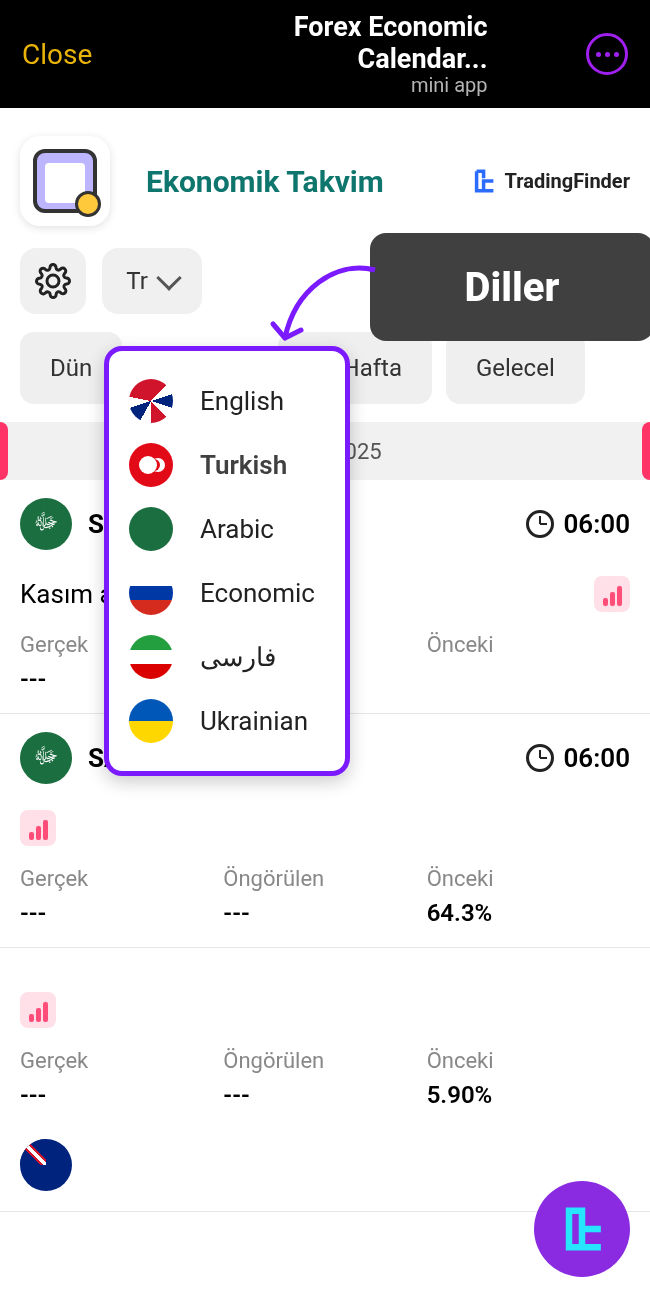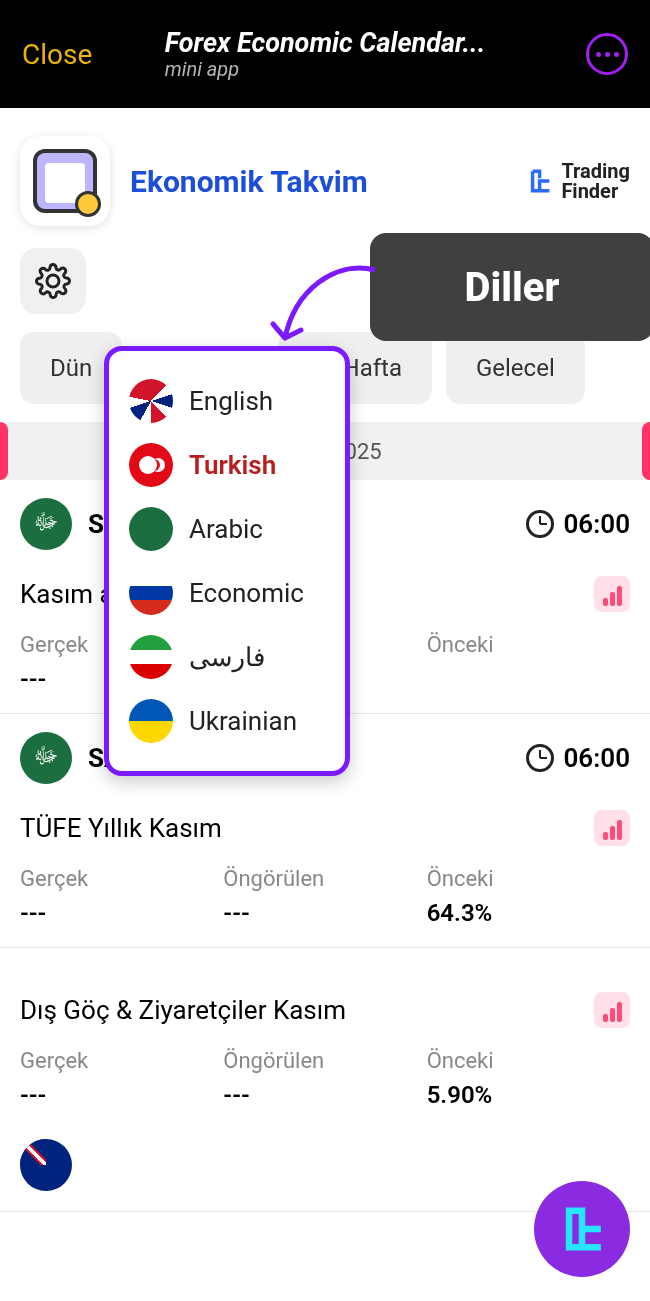--- a/index.html
+++ b/index.html
@@ -1,32 +1,32 @@
 <!DOCTYPE html>
 <html><head>
 <meta charset="utf-8">
 <style>
   * { box-sizing: border-box; margin: 0; padding: 0; font-family: -apple-system, BlinkMacSystemFont, "Segoe UI", Roboto, sans-serif; }
   body { width: 650px; height: 1301px; overflow: hidden; background: #fff; position: relative; }
 
   
   .top-bar { background: #000; height: 108px; display: flex; align-items: center; padding: 0 22px; position: relative; }
   .close-btn { color: #eab308; font-size: 28px; font-weight: 400; }
-  .top-center { position: absolute; left: 50%; transform: translateX(-50%); text-align: left; font-style: italic; }
+  .top-center { position: absolute; left: 50%; transform: translateX(-50%); text-align: right; }
   .top-title { color: #fff; font-size: 27px; font-weight: 700; }
   .top-sub   { color: #b5b5b5; font-size: 20px; margin-top: -2px; }
   .more-btn { margin-left: auto; width: 42px; height: 42px; border: 3px solid #a020f0; border-radius: 50%; display:flex; align-items:center; justify-content:center; gap:4px;}
   .more-btn span{ width:5px; height:5px; border-radius:50%; background:#a020f0; }
 
   
   .app-header { display:flex; align-items:center; padding: 28px 20px 22px 20px; }
   .app-icon { width:90px; height:90px; border-radius:20px; background:#fff; box-shadow: 0 2px 8px rgba(0,0,0,.12); display:flex; align-items:center; justify-content:center; margin-right:20px;}
-  .app-title { font-size: 30px; font-weight: 700; color:#1d4ed8; flex:1;}
+  .app-title { font-size: 30px; font-weight: 700; color:#0f766e; flex:1;margin-left:16px;}
   .brand-logo { display:flex; align-items:center; gap:6px; }
-  .brand-text { display:flex; flex-direction:column; line-height:1; font-size:20px; font-weight:700; color:#222; }
+  .brand-text { display:flex; flex-direction:row; line-height:1; font-size:20px; font-weight:700; color:#222; }
   .brand-mark { width:28px; height:28px; }
 
   
   .toolbar { display:flex; align-items:center; gap:16px; padding: 0 20px 18px 20px;}
   .square-btn { width:66px; height:66px; border-radius:16px; background:#f0f0f0; display:flex; align-items:center; justify-content:center; }
   .lang-btn   { width:100px; height:66px; border-radius:16px; background:#f0f0f0; display:flex; align-items:center; justify-content:center; gap:12px; font-size:24px; color:#333;}
   .chev { width:18px; height:18px; border-right:3px solid #555; border-bottom:3px solid #555; transform:rotate(45deg); margin-top:-6px;}
   .toolbar .spacer{flex:1;}
   .next-icon { width:22px; height:22px; border-right:3px solid #2563ff; border-top:3px solid #2563ff; transform:rotate(45deg); margin-right: -4px;}
 
@@ -65,22 +65,22 @@
   
   .fab{ position:absolute; right:20px; bottom:24px; width:96px; height:96px; border-radius:50%; background:#8a2be2; display:flex; align-items:center; justify-content:center;}
 
   
   .callout-box{ position:absolute; left:370px; top:233px; width:284px; height:108px; background:#404040; border-radius:16px; display:flex; align-items:center; justify-content:center;}
   .callout-text{ color:#fff; font-size:40px; font-weight:800;}
   .callout-arrow{ position:absolute; left:255px; top:250px; width:130px; height:110px; pointer-events:none;}
 
   
   .lang-pop{ position:absolute; left:104px; top:346px; width:246px; background:#fff; border:5px solid #7c1aff; border-radius:18px; padding:18px 12px; box-shadow:0 6px 18px rgba(0,0,0,.2);}
-  .lang-item{ display:flex; align-items:center; gap:16px; padding:10px 8px; font-size:26px; color:#222;}
-  .lang-item.sel{ color:#b91c1c; font-weight:600;}
+  .lang-item{ display:flex; align-items:center; gap:27px; padding:10px 8px; font-size:26px; color:#222;}
+  .lang-item.sel{ color:#404040; font-weight:600;}
   .flag{ width:44px; height:44px; border-radius:50%; flex:0 0 44px;}
   .f-en{ background: conic-gradient(#cf142b 0 12%, #fff 12% 20%, #00247d 20% 30%, #fff 30% 38%, #cf142b 38% 50%, #fff 50% 58%, #00247d 58% 70%, #fff 70% 78%, #cf142b 78% 100%);}
   .f-tr{ background:#e30a17;}
   .f-ar{ background:#1b6e3f;}
   .f-ru{ background: linear-gradient(#fff 33%, #0039a6 33% 66%, #d52b1e 66%);}
   .f-fa{ background: linear-gradient(#239f40 33%, #fff 33% 66%, #da0000 66%);}
   .f-ua{ background: linear-gradient(#0057b7 50%, #ffd700 50%);}
   .f-tr::after{content:"";display:block;width:18px;height:18px;border-radius:50%;background:#fff;position:relative;left:10px;top:13px;box-shadow: 6px 0 0 -3px #e30a17, 10px 0 0 -2px #fff;}
 
   
@@ -121,20 +121,24 @@
     </div>
   </div>
 </div>
 
 <div class="toolbar">
   <div class="square-btn">
     <svg width="36" height="36" viewBox="0 0 24 24">
       <path fill="none" stroke="#222" stroke-width="2" d="M12 8a4 4 0 100 8 4 4 0 000-8zM19.4 15a1.7 1.7 0 00.3 1.8l.1.1a2 2 0 11-2.8 2.8l-.1-.1a1.7 1.7 0 00-1.8-.3 1.7 1.7 0 00-1 1.5V21a2 2 0 11-4 0v-.1a1.7 1.7 0 00-1.1-1.5 1.7 1.7 0 00-1.8.3l-.1.1a2 2 0 11-2.8-2.8l.1-.1a1.7 1.7 0 00.3-1.8 1.7 1.7 0 00-1.5-1H3a2 2 0 110-4h.1a1.7 1.7 0 001.5-1.1 1.7 1.7 0 00-.3-1.8l-.1-.1a2 2 0 112.8-2.8l.1.1a1.7 1.7 0 001.8.3H9a1.7 1.7 0 001-1.5V3a2 2 0 114 0v.1a1.7 1.7 0 001 1.5 1.7 1.7 0 001.8-.3l.1-.1a2 2 0 112.8 2.8l-.1.1a1.7 1.7 0 00-.3 1.8V9a1.7 1.7 0 001.5 1H21a2 2 0 110 4h-.1a1.7 1.7 0 00-1.5 1z"></path>
     </svg>
   </div>
+  <div class="lang-btn">
+    <span>Tr</span>
+    <span class="chev"></span>
+  </div>
   <div class="spacer"></div>
   <div class="next-icon"></div>
 </div>
 
 <div class="tabs">
   <div class="tab">Dün</div>
   <div class="tab active" style="visibility:hidden">Bugün</div>
   <div class="tab">Bu Hafta</div>
   <div class="tab">Gelecel</div>
 </div>
@@ -178,21 +182,20 @@
 
 <div class="event">
   <div class="ev-head">
     <div class="flag-sa">ﷻ</div>
     <div class="cc">SA</div>
     <div class="sp"></div>
     <div class="clock"></div>
     <div class="time">06:00</div>
   </div>
   <div class="ev-title-row">
-    <div class="ev-title">TÜFE Yıllık Kasım</div>
     <div class="impact">
         <span></span>
         <span></span>
         <span></span>
       </div>
   </div>
   <div class="ev-vals">
     <div class="ev-col">
       <div class="ev-lbl">Gerçek</div>
       <div class="ev-val">---</div>
@@ -203,21 +206,20 @@
     </div>
     <div class="ev-col">
       <div class="ev-lbl">Önceki</div>
       <div class="ev-val">64.3%</div>
     </div>
   </div>
 </div>
 
 <div class="event" style="border-bottom:none">
   <div class="ev-title-row">
-    <div class="ev-title">Dış Göç &amp; Ziyaretçiler Kasım</div>
     <div class="impact">
         <span></span>
         <span></span>
         <span></span>
       </div>
   </div>
   <div class="ev-vals">
     <div class="ev-col">
       <div class="ev-lbl">Gerçek</div>
       <div class="ev-val">---</div>

